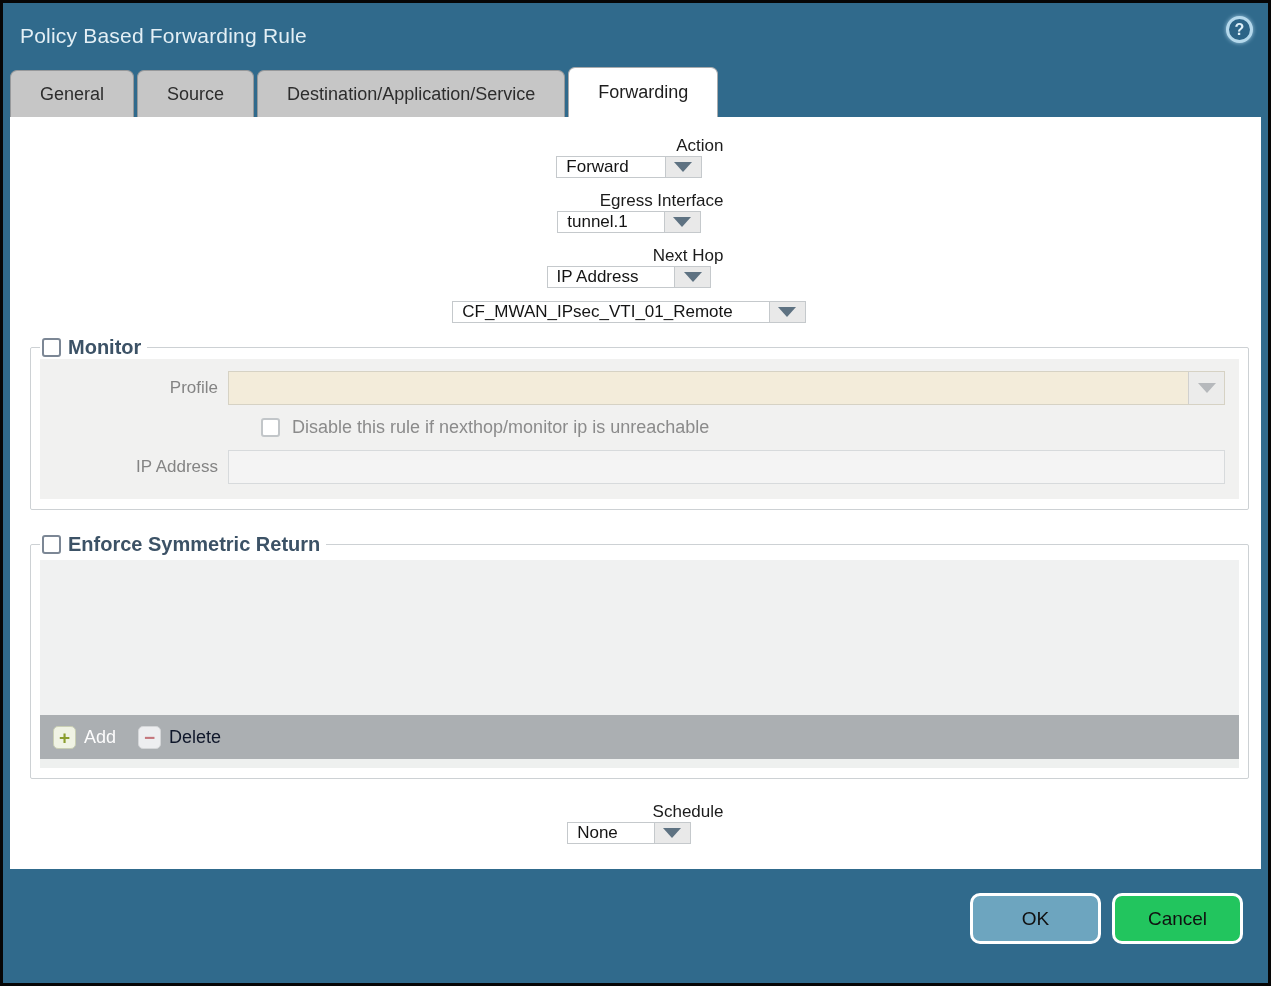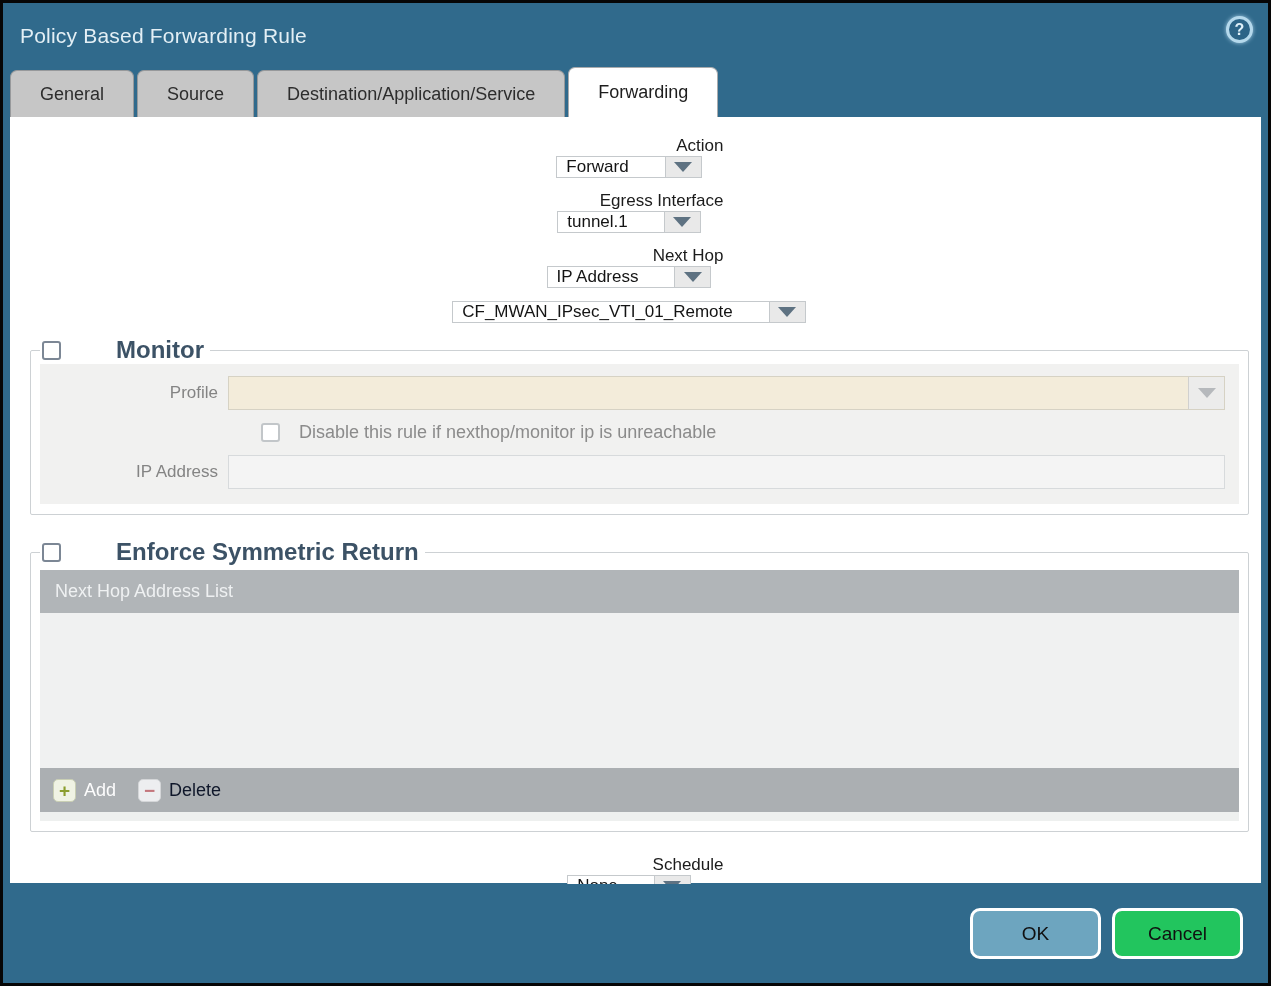--- a/index.html
+++ b/index.html
@@ -77,30 +77,30 @@
   fieldset {
     border: 1px solid #cdd1d4; border-radius: 2px;
     margin: 0 12px 0 20px; padding: 0 9px 10px 9px;
   }
   legend { display: flex; align-items: center; gap: 7px; padding: 0 6px 0 2px; }
   .cb {
     width: 19px; height: 19px; background: #fff;
     border: 2px solid #7c8795; border-radius: 3px; cursor: pointer; flex: none;
   }
   .cb.dim { border-color: #c2c6c9; cursor: default; }
-  .legend-label { font-size: 24px; font-weight: bold; color: #3c5266; margin-left: 48px; }
+  .legend-label { font-size: 20px; font-weight: bold; color: #3c5266; }
 
   .monitor-panel { background: #f1f1f0; padding: 12px 0 15px 0; }
   .mrow { display: flex; align-items: center; margin: 0 14px 12px 0; }
   .mrow:last-child { margin-bottom: 0; }
   .mrow .flabel { width: 188px; text-align: right; padding-right: 10px; font-size: 17px; color: #848484; flex: none; }
   .fieldbox.beige { background: #f3ecda; border-color: #d6d2c4; }
   .fieldbox.beige .dd-btn { background: #ececeb; border-left-color: #d0d0cf; }
   .fieldbox.disabled { background: #f4f4f4; border-color: #d7dadc; }
-  .cbrow { display: flex; align-items: center; gap: 19px; margin: 0 0 12px 189px; padding-left: 32px; }
+  .cbrow { display: flex; align-items: center; gap: 12px; margin: 0 0 12px 189px; padding-left: 32px; }
   .cbrow .cbtext { font-size: 18px; color: #8b8b8b; }
 
   
   .nhtable { margin-top: 4px; }
   .nh-header {
     height: 43px; background: #b1b5b8; color: #eff1f2;
     font-size: 18px; display: flex; align-items: center; padding-left: 15px;
   }
   .nh-body { height: 155px; background: #f0f1f1; }
   .nh-footer {
@@ -117,21 +117,21 @@
   .plus-icon { background: #f0f3e4; border: 1px solid #c9cfb4; color: #8c9e2e; }
   .minus-icon { background: #edeef0; border: 1px solid #d4d6d8; color: #c4767c; }
   .tbl-btn .lbl { font-size: 18px; color: #fdfdfd; }
   .tbl-btn.disabled .lbl { color: #0f172a; }
   .nh-strip { height: 9px; background: #eef0ef; }
 
   .sched { margin-top: 23px; }
 
   
   .bottombar {
-    position: absolute; left: 3px; right: 3px; bottom: 0; height: 99px;
+    position: absolute; left: 3px; right: 3px; bottom: 15px; height: 99px;
     background: #306a8c; display: flex; align-items: center;
     justify-content: flex-end; gap: 11px; padding-right: 22px;
   }
   .btn {
     width: 131px; height: 51px; border-radius: 10px;
     border: 3px solid #ffffff; font-size: 19px; color: #101010;
     font-family: "Liberation Sans", sans-serif; cursor: pointer;
   }
   .btn-ok { background: #6da5bf; }
   .btn-cancel { background: #22c55e; }
@@ -224,21 +224,20 @@
     </fieldset>
 
     <div style="height:23px"></div>
 
     <fieldset>
       <legend>
         <span class="cb"></span>
         <span class="legend-label">Enforce Symmetric Return</span>
       </legend>
       <div class="nhtable">
-        <div class="nh-header">Next Hop Address List</div>
         <div class="nh-body"></div>
         <div class="nh-footer">
           <div class="tbl-btn">
             <span class="mini-icon plus-icon">+</span>
             <span class="lbl">Add</span>
           </div>
           <div class="tbl-btn disabled">
             <span class="mini-icon minus-icon">−</span>
             <span class="lbl">Delete</span>
           </div>

